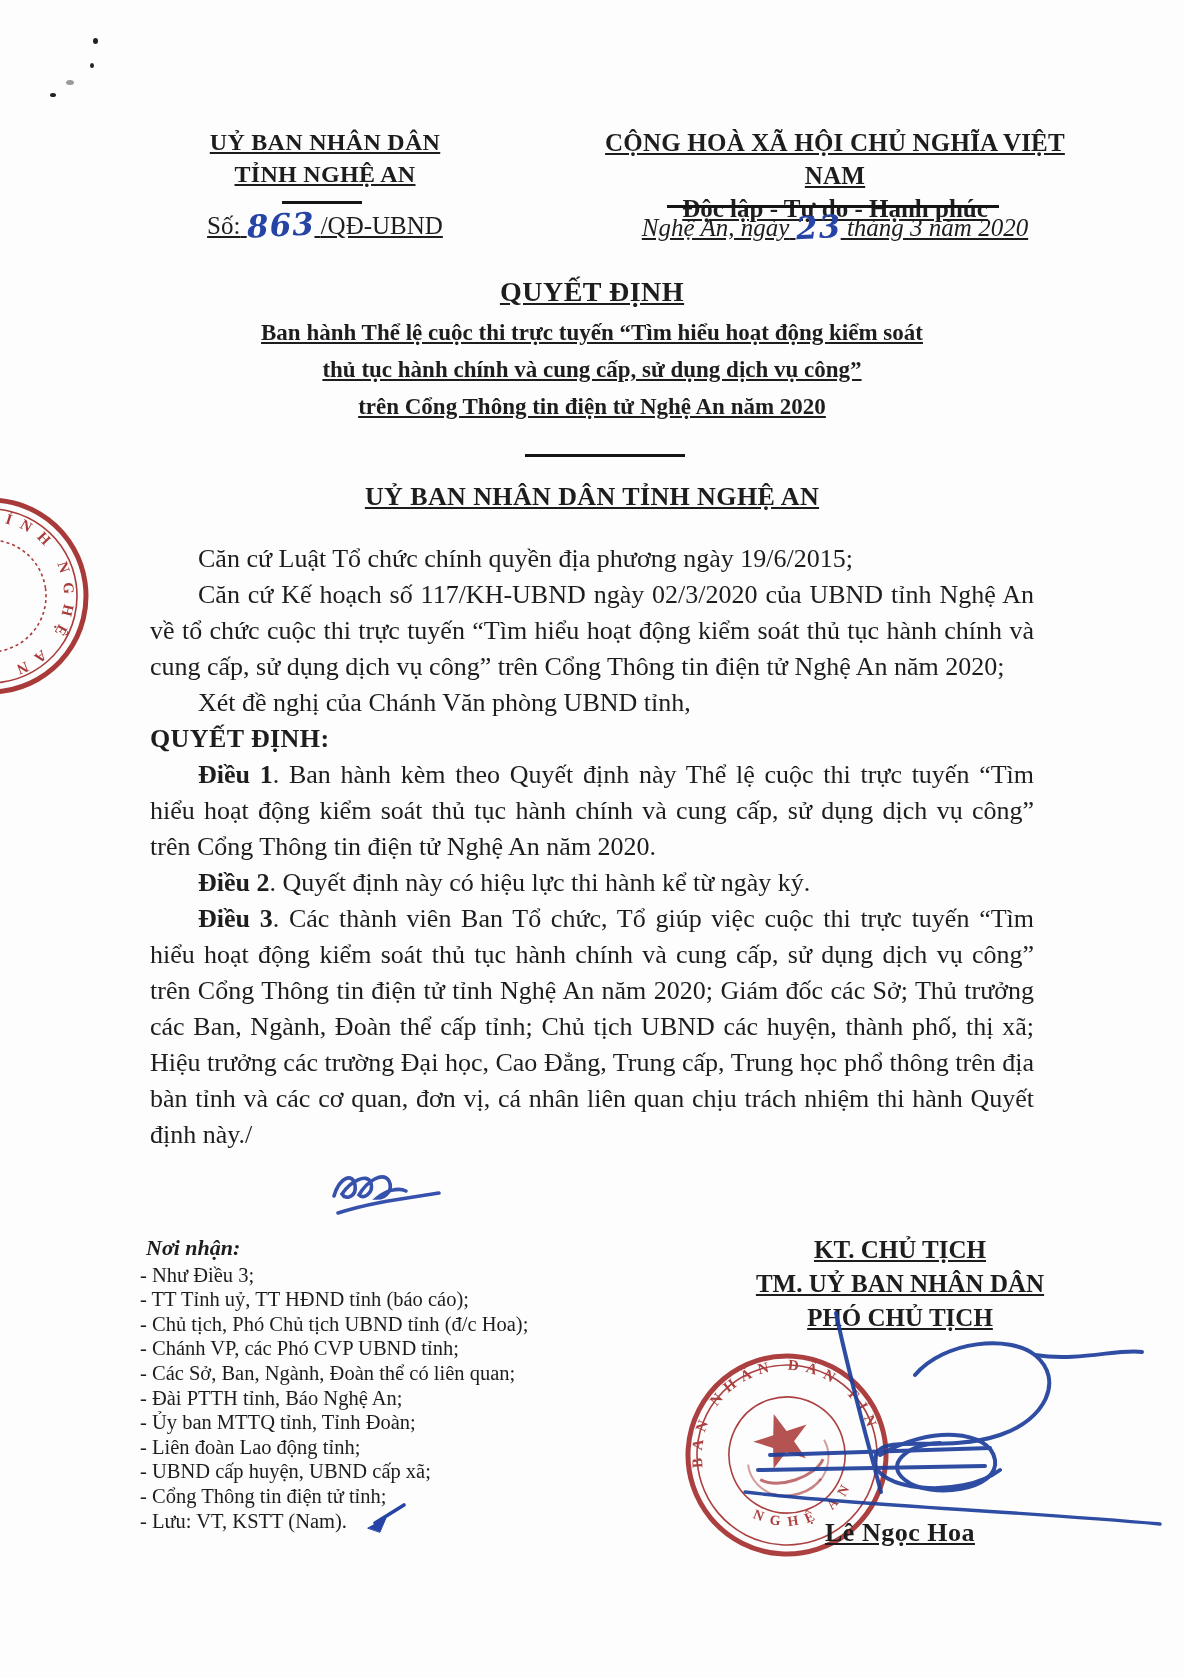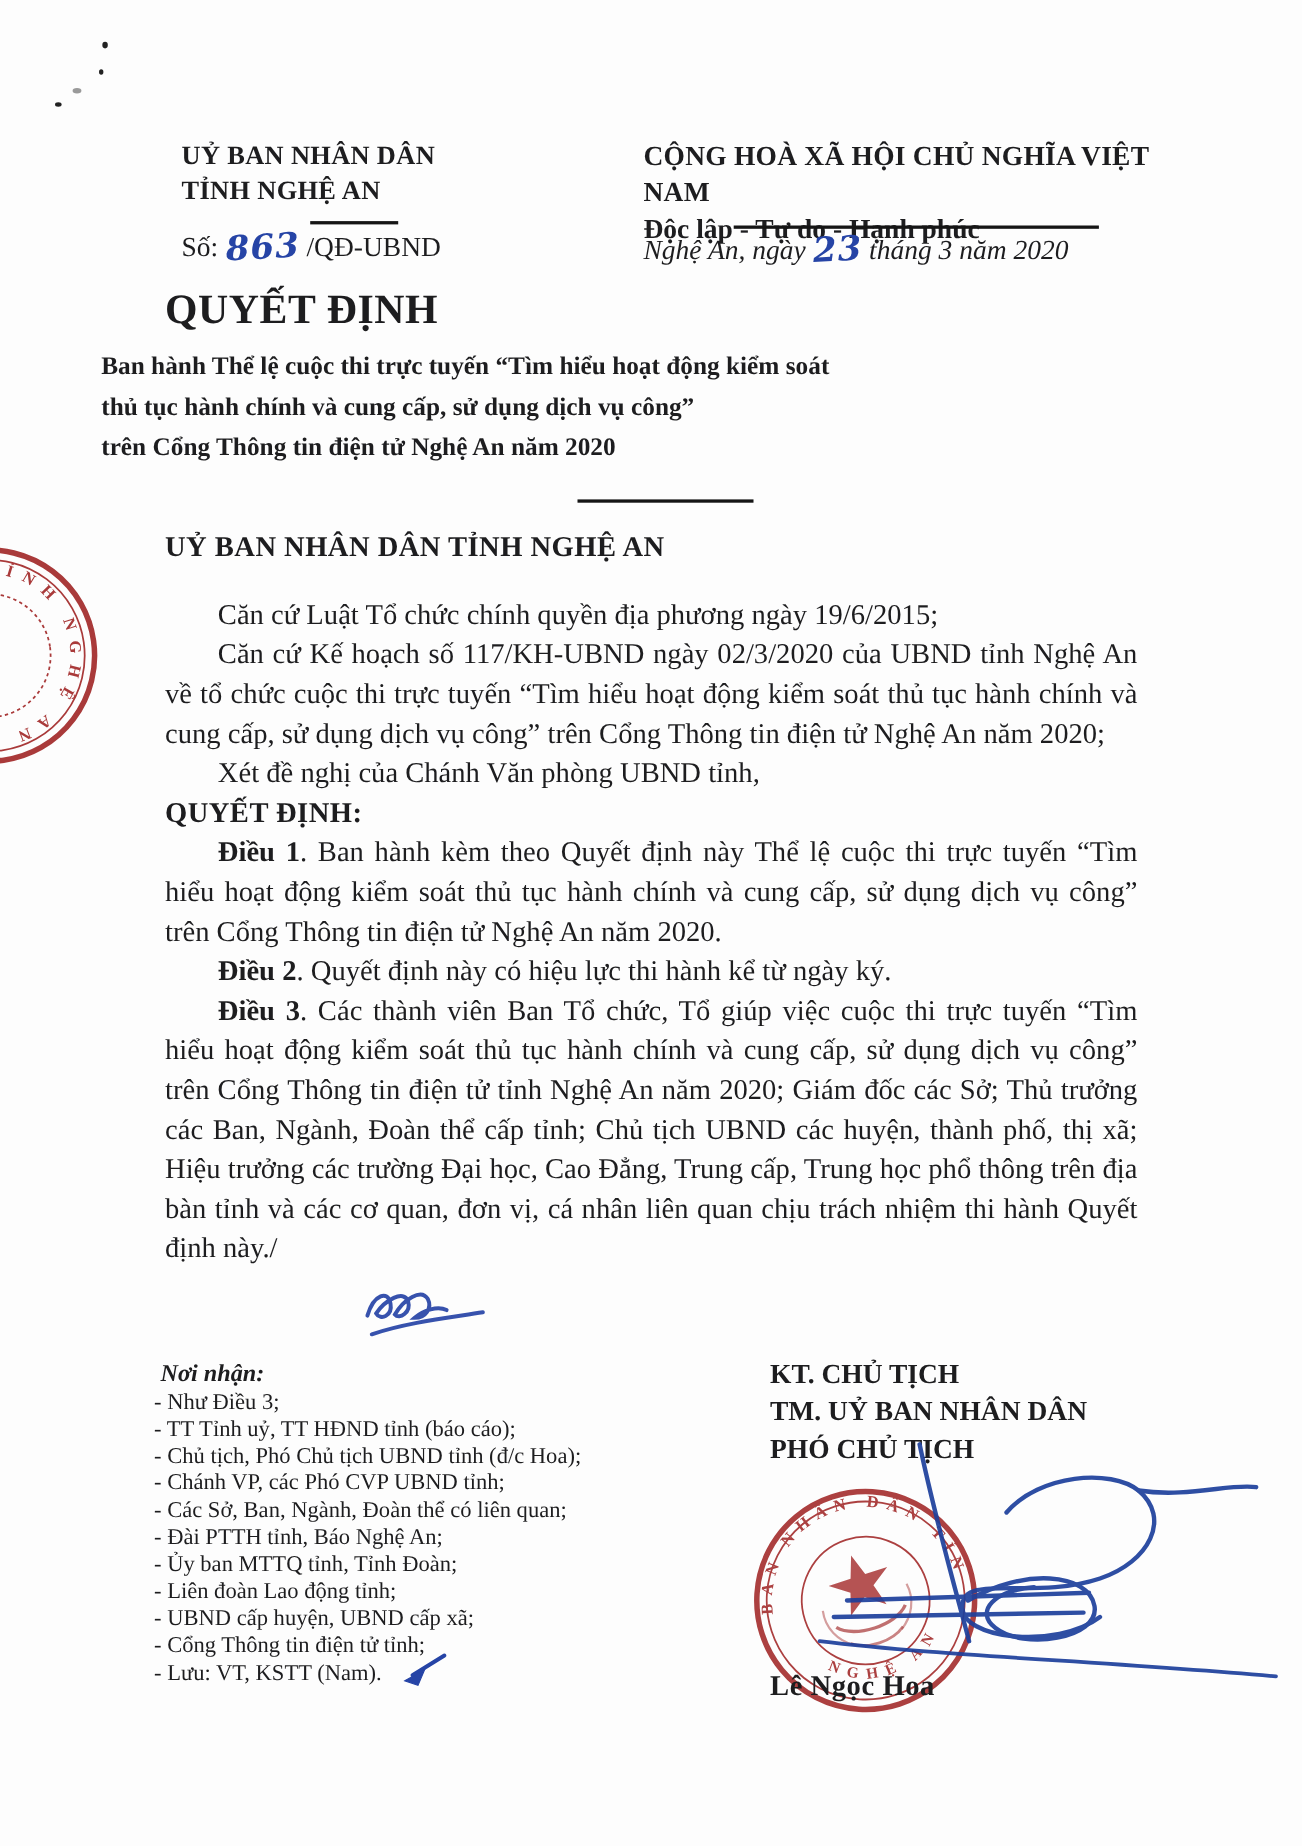--- a/index.html
+++ b/index.html
@@ -2,36 +2,36 @@
 <html><head>
 <meta charset="utf-8">
 <style>
   html,body{margin:0;padding:0;background:#8a8a8a;}
   .page{
     position:relative;width:1184px;height:1678px;background:#fdfdfd;
     font-family:"Liberation Serif","DejaVu Serif",serif;color:#1d1d1f;
     overflow:hidden;margin:0 auto;
   }
   .abs{position:absolute;}
-  .c{text-align:left;}
+  .c{text-align:center;text-decoration:underline;}
   
   .org-block{left:165px;top:126px;width:320px;}
   .org-line{font-size:24px;font-weight:bold;line-height:32px;letter-spacing:.3px;}
   .org-rule{left:282px;top:201px;width:80px;height:3px;background:#151515;}
   .doc-number{left:165px;top:212px;width:320px;font-size:25px;}
   .nat-block{left:585px;top:126px;width:500px;}
   .nat-line1{font-size:25px;font-weight:bold;line-height:33px;letter-spacing:.2px;}
   .nat-line2{font-size:25px;font-weight:bold;line-height:33px;}
   .nat-rule{left:667px;top:205px;width:332px;height:3px;background:#151515;}
   .date-line{left:585px;top:214px;width:500px;font-size:25px;font-style:italic;}
   .hand{color:#2644a6;font-weight:bold;font-style:italic;display:inline-block;
         transform:rotate(-3deg);font-size:31px;line-height:0;position:relative;top:2px;
         font-family:"DejaVu Serif",serif;letter-spacing:1px;}
   
-  .title-kind{left:150px;top:260px;width:884px;font-size:38px;font-weight:bold;letter-spacing:.5px;}
+  .title-kind{left:150px;top:276px;width:884px;font-size:28px;font-weight:bold;letter-spacing:.5px;}
   .title-sub{left:92px;top:314px;width:1000px;font-size:23px;font-weight:bold;line-height:37px;}
   .title-rule{left:525px;top:454px;width:160px;height:3px;background:#151515;}
   .issuer{left:150px;top:482px;width:884px;font-size:26px;font-weight:bold;letter-spacing:.4px;}
   
   .body-col{left:150px;top:541px;width:884px;font-size:26px;line-height:36px;}
   .body-col p{margin:0;text-indent:48px;text-align:justify;}
   .body-col p.nj{text-align:left;}
   .decides{font-weight:bold;text-align:left;text-indent:0 !important;letter-spacing:.4px;font-family:Liberation Serif, serif;}
   
   .recips{left:140px;top:1236px;width:460px;font-size:20.5px;line-height:24.6px;}

